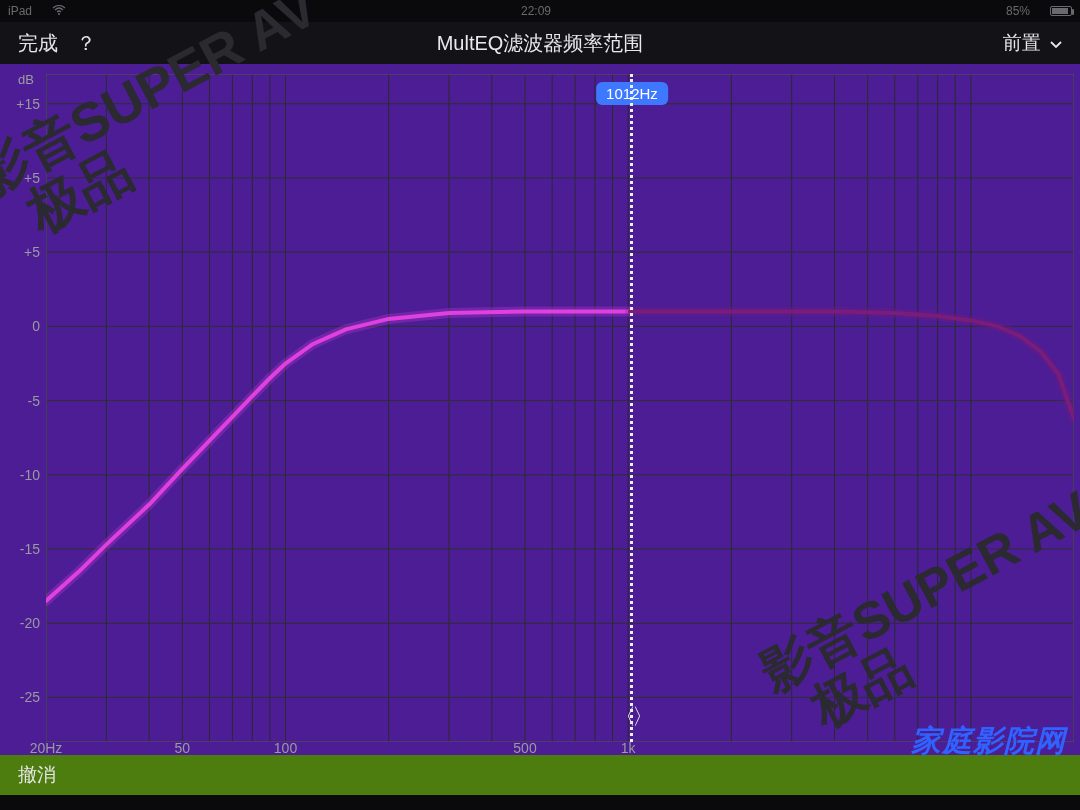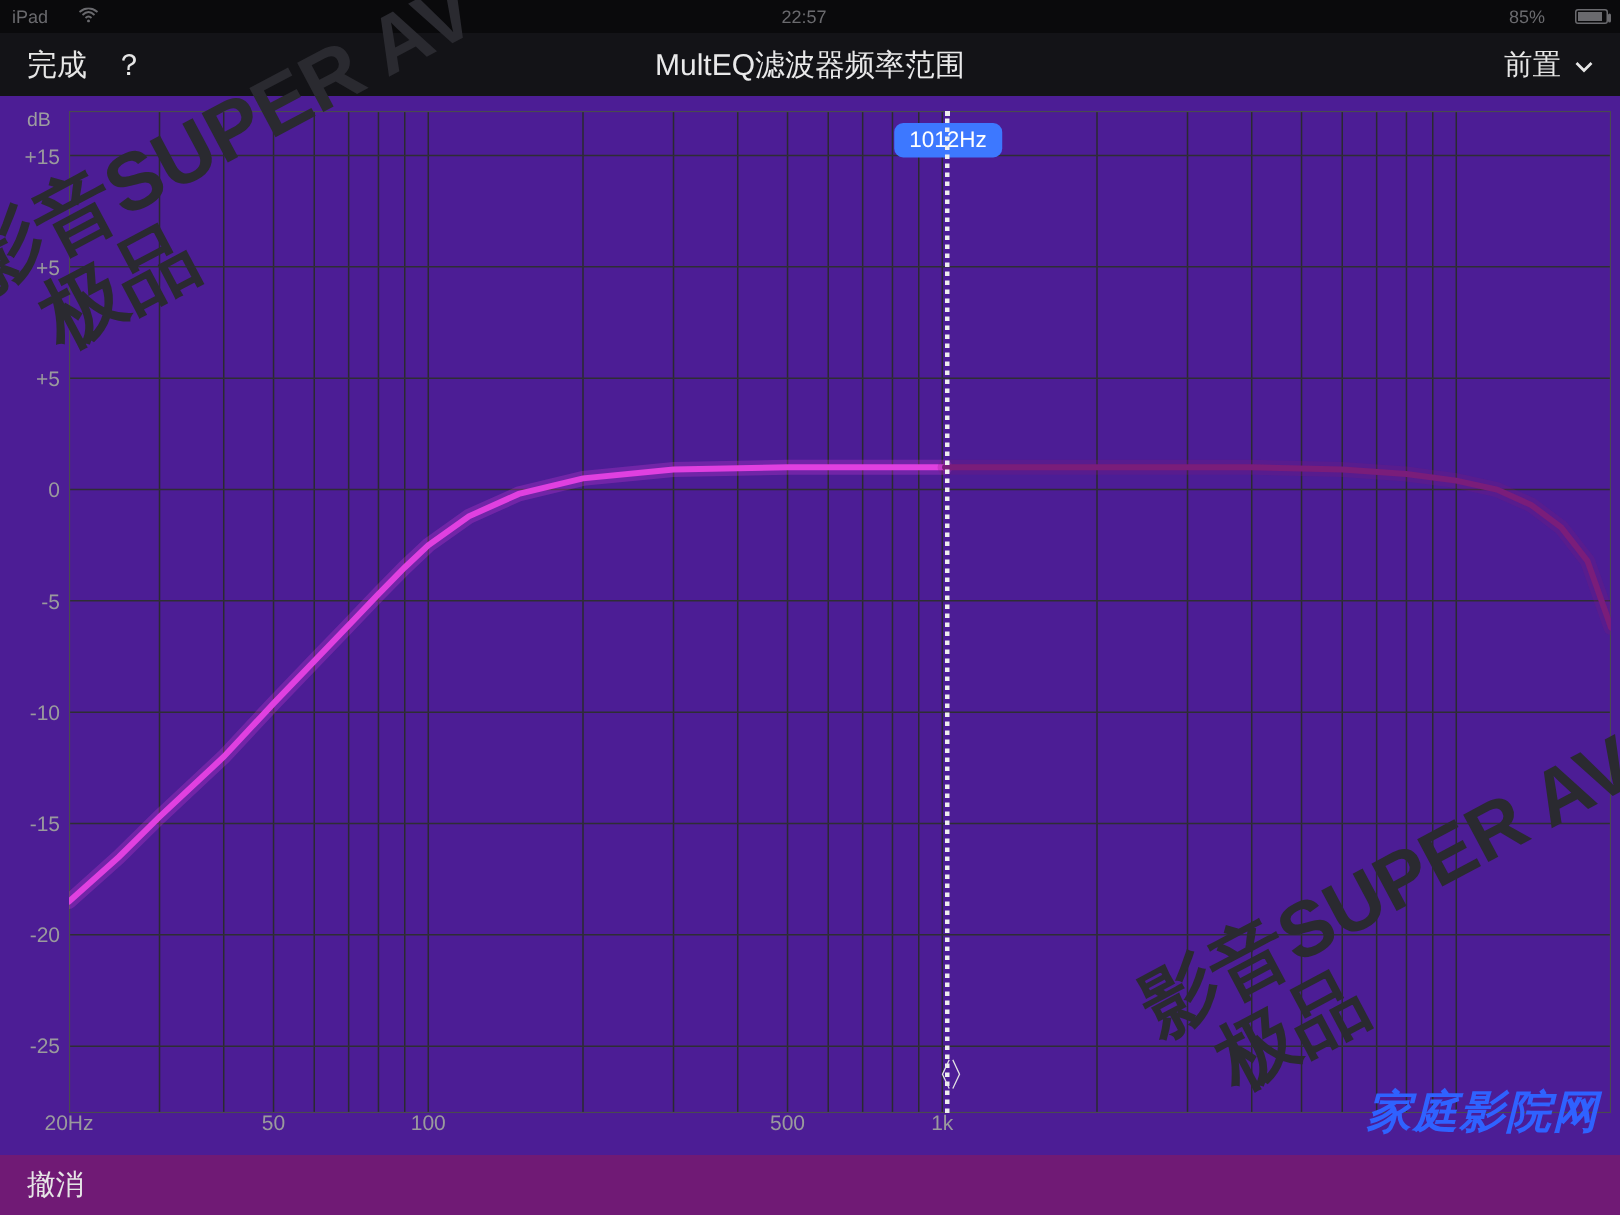--- a/index.html
+++ b/index.html
@@ -84,22 +84,22 @@
     position:absolute;
     transform: translate(-50%, 0);
     bottom: 38px;
     color:#e6e6e6;
     font-size: 22px;
     letter-spacing: -4px;
   }
 
   .bottom-bar {
     position:absolute;
-    left:0; bottom:0; width:1080px; height:40px;
-    background:#701a75;
+    left:0; bottom:15px; width:1080px; height:40px;
+    background:#4d7c0f;
     display:flex; align-items:center;
     padding:0 18px;
   }
   .bottom-btn { color:#e6e6e6; font-size:19px; cursor:pointer;}
 
   .watermark {
     position:absolute; color:#2a2a30; font-weight:800;
     transform: rotate(-28deg);
     white-space: pre;
     pointer-events:none;
@@ -130,21 +130,21 @@
 <div class="status-bar">
   <div class="status-left">
     <span>iPad</span>
     <span>
       <svg width="14" height="10" viewBox="0 0 14 10">
           <path d="M1 3 Q7 -2 13 3 M3 5 Q7 1 11 5 M5 7 Q7 5 9 7" stroke="#6a6a6e" stroke-width="1.2" fill="none"></path>
           <circle cx="7" cy="9" r="1" fill="#6a6a6e"></circle>
         </svg>
     </span>
   </div>
-  <div>22:57</div>
+  <div>22:09</div>
   <div class="status-right">
     <span>85%</span>
     <span class="battery-icon">
         <span class="battery-fill"></span>
       </span>
   </div>
 </div>
 
 <div class="nav-bar">
   <div class="nav-left">

